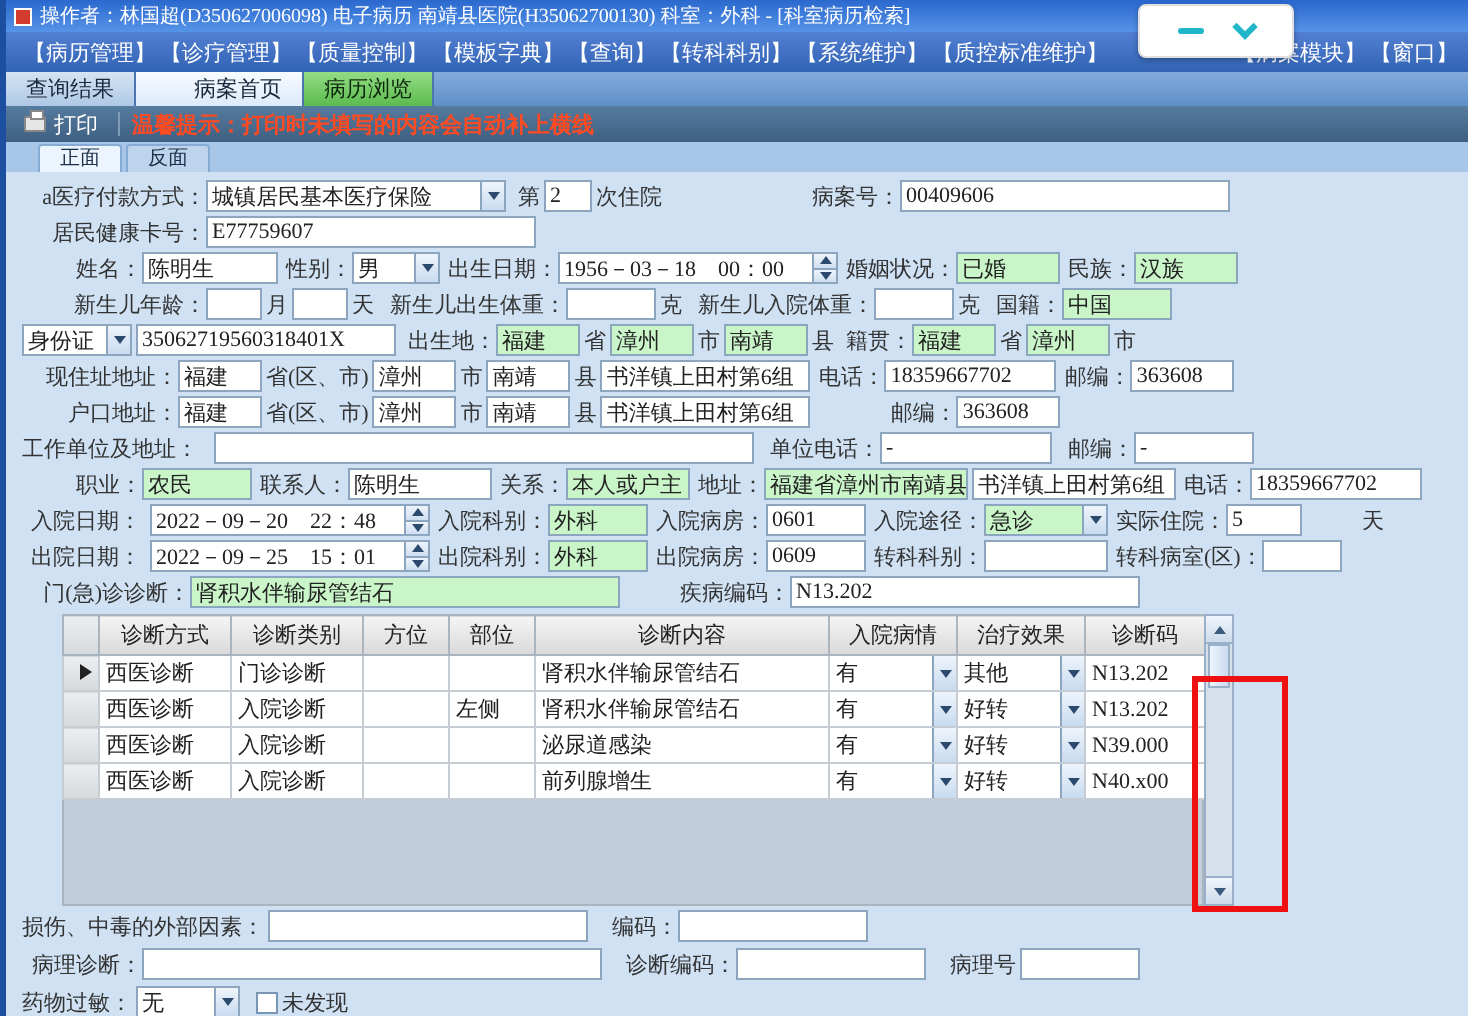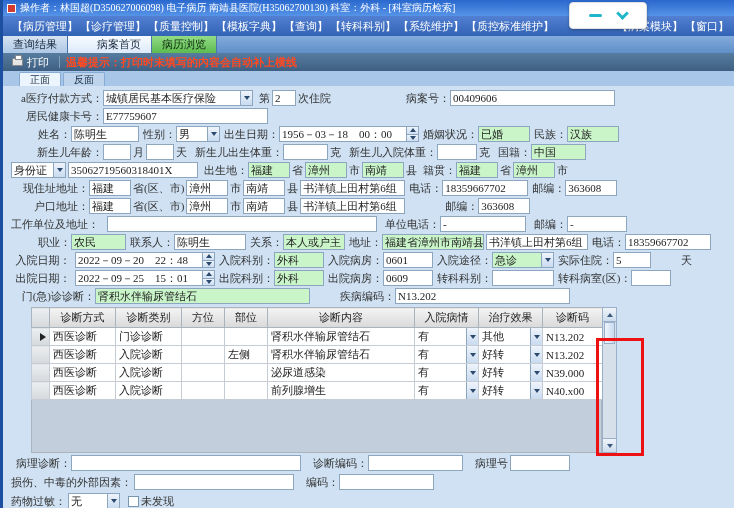--- a/index.html
+++ b/index.html
@@ -455,36 +455,36 @@
       <div class="vscroll">
         <div class="sbtn up"></div>
         <div class="strack">
           <div class="sthumb"></div>
         </div>
         <div class="sbtn down"></div>
       </div>
     </div>
 
     <div class="frow brow">
+      <span class="lbl">损伤、中毒的外部因素：</span>
+      <span class="inp w160 ml2"></span>
+      <span class="lbl ml12">编码：</span>
+      <span class="inp w95"></span>
+    </div>
+
+    <div class="frow brow">
       <span class="lbl lw60">病理诊断：</span>
       <span class="inp w230"></span>
       <span class="lbl ml12">诊断编码：</span>
       <span class="inp w95"></span>
       <span class="lbl ml12">病理号</span>
       <span class="inp w60 ml2"></span>
     </div>
 
     <div class="frow brow">
-      <span class="lbl">损伤、中毒的外部因素：</span>
-      <span class="inp w160 ml2"></span>
-      <span class="lbl ml12">编码：</span>
-      <span class="inp w95"></span>
-    </div>
-
-    <div class="frow brow">
       <span class="lbl">药物过敏：</span>
       <span class="inp combo w52 ml2">
         <span class="val">无</span>
         <span class="arrowbtn"></span>
       </span>
       <span class="checkbox ml8"></span>
       <span class="lbl ml2">未发现</span>
     </div>
 
   </div>

